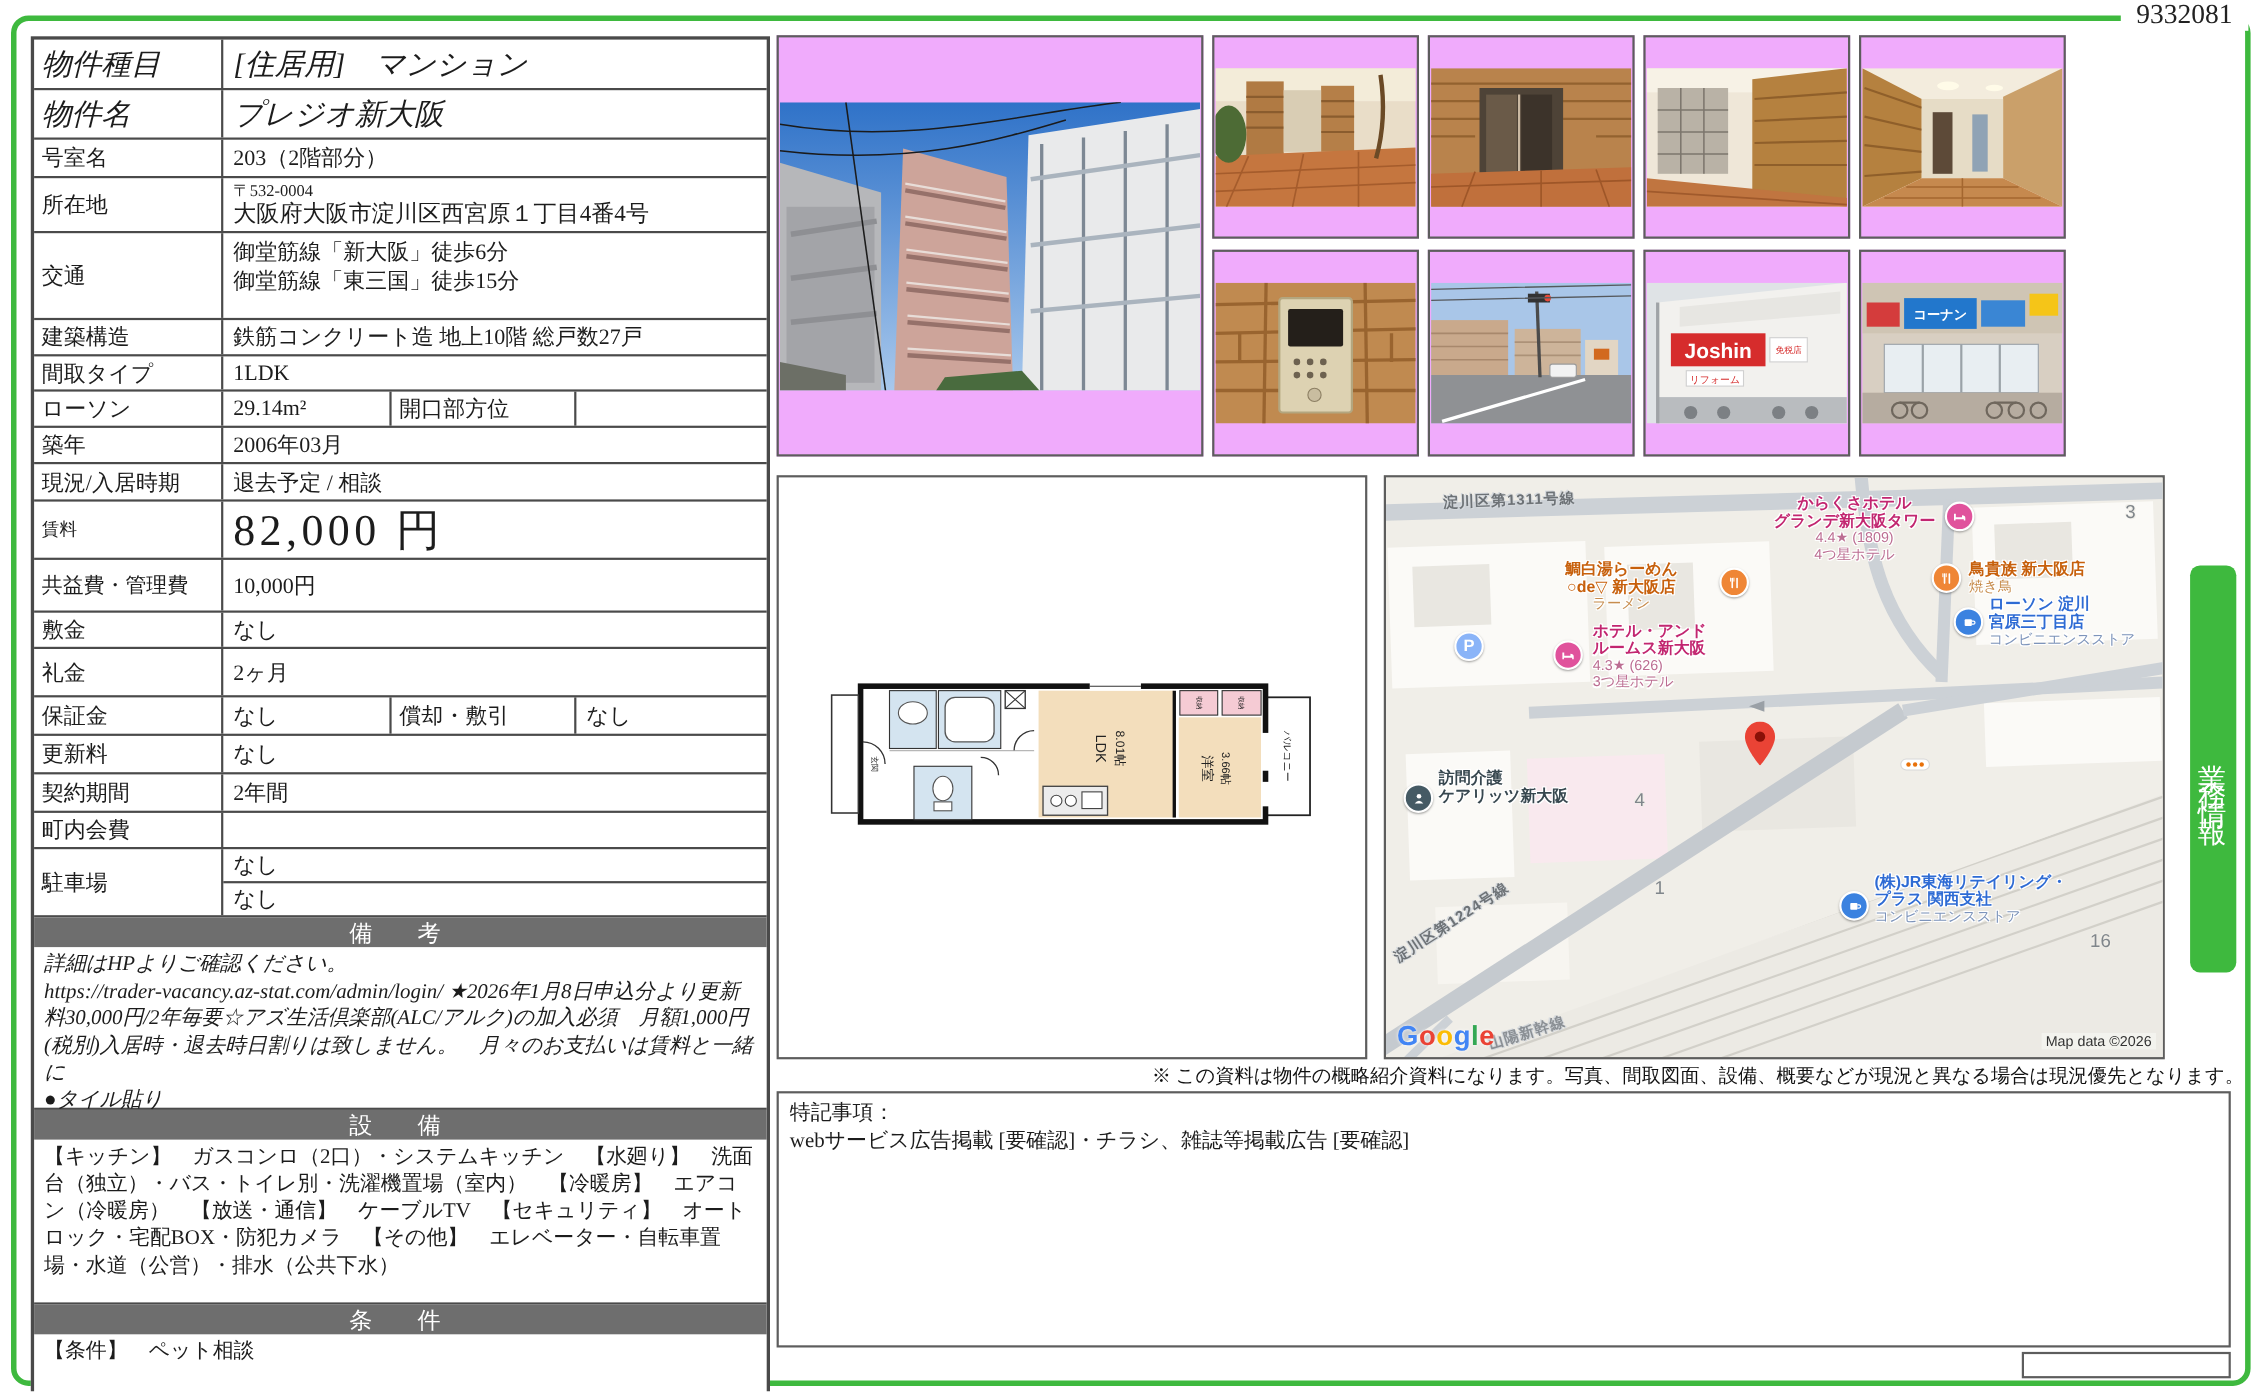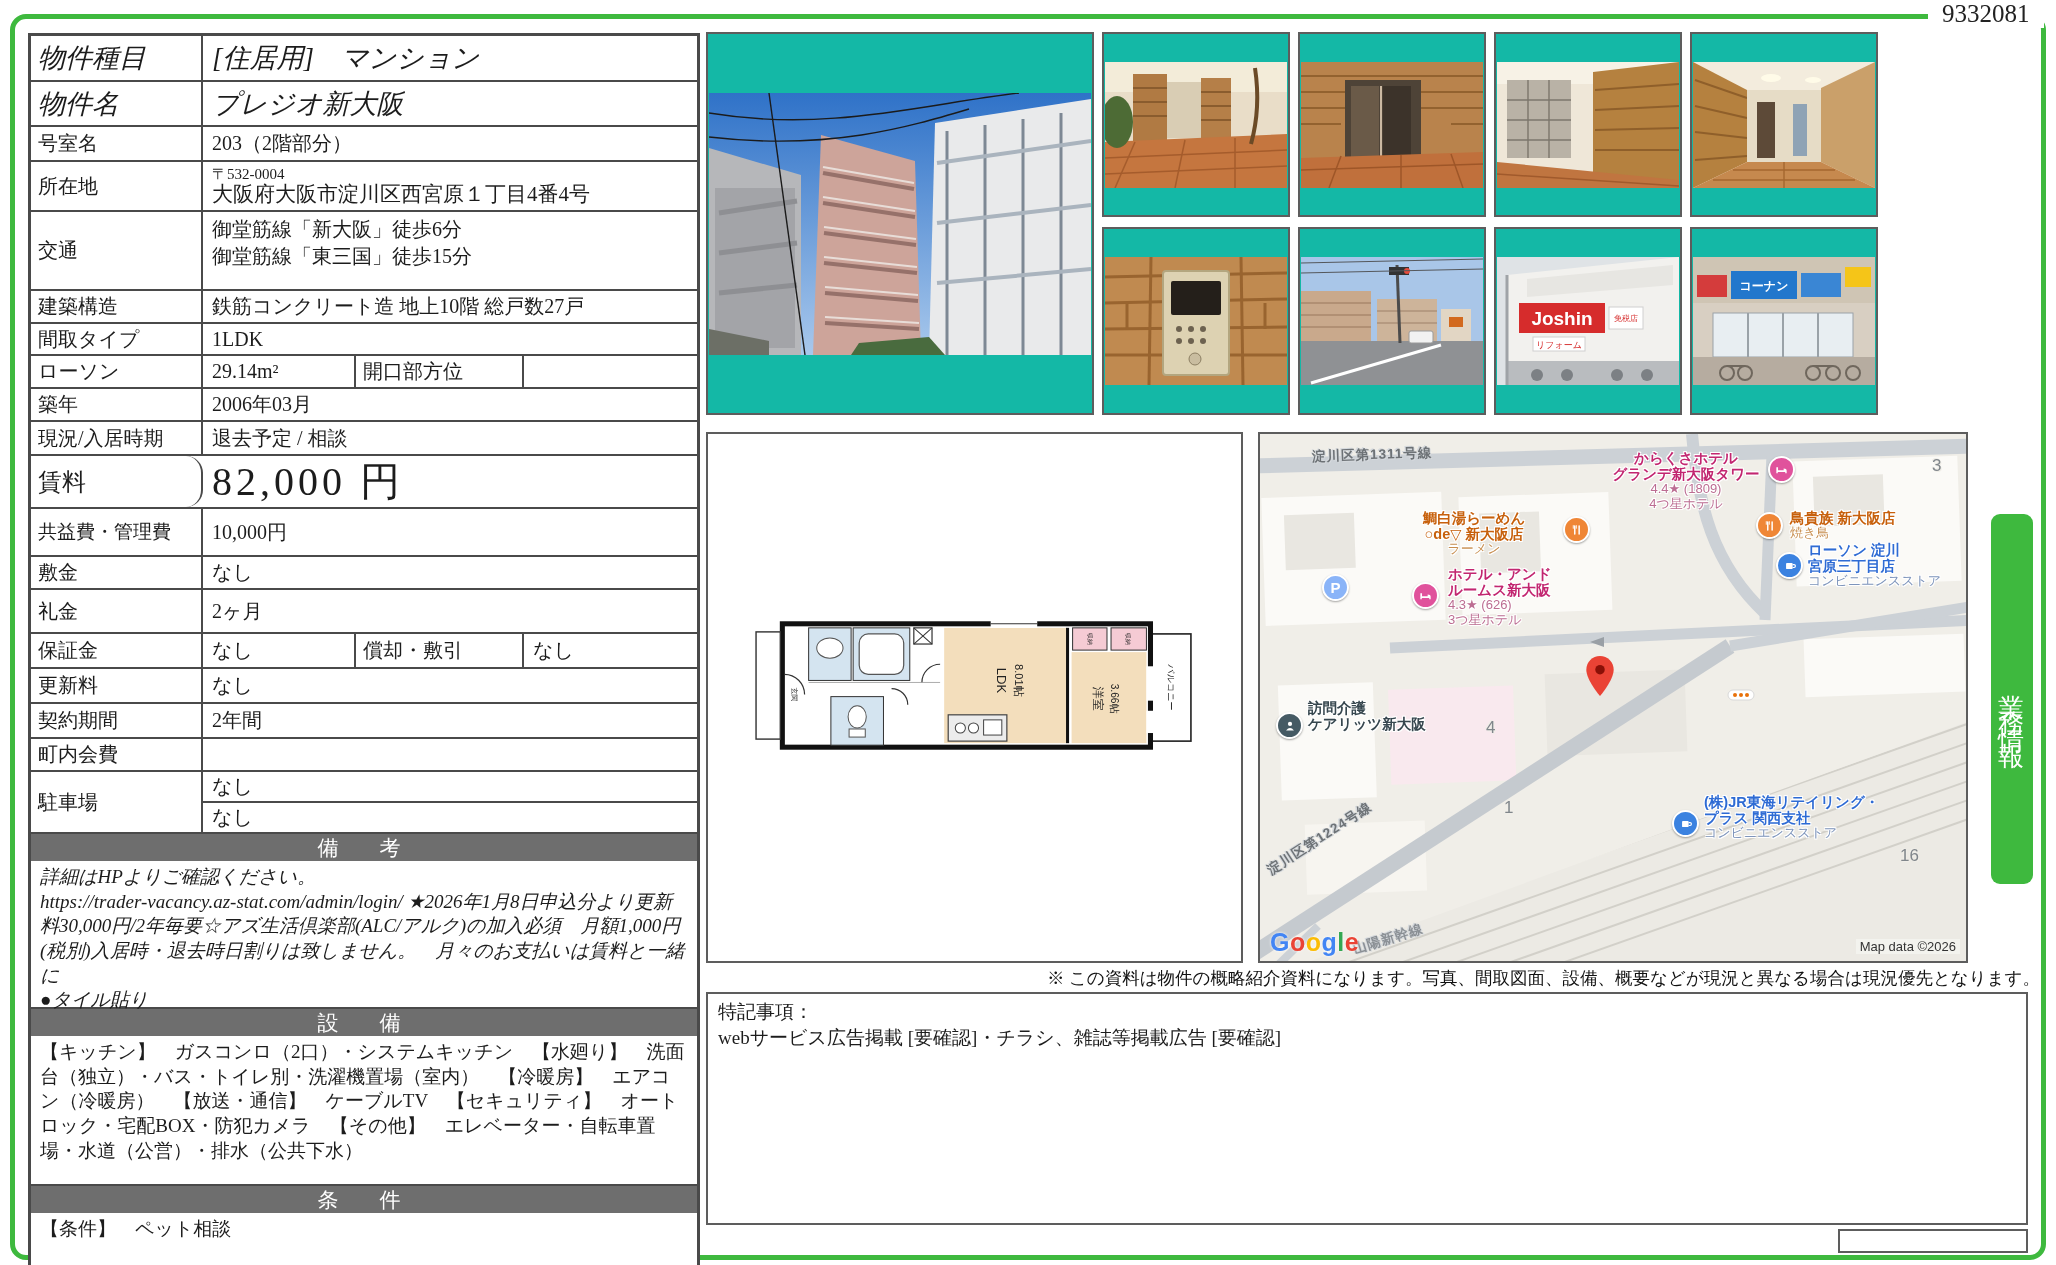--- a/index.html
+++ b/index.html
@@ -21,21 +21,21 @@
   .rent{font-size:40px;letter-spacing:4px;}
   .cell-mid{width:153px;flex:none;border-right:2px solid #4a4a4a;}
   .cell-l2{width:168px;flex:none;border-right:2px solid #4a4a4a;}
   .stackv{flex:1;display:flex;flex-direction:column;}
   .stackv>div{flex:1;display:flex;align-items:center;padding:1px 9px;font-size:20px;}
   .stackv>div:first-child{border-bottom:2px solid #4a4a4a;}
   .bar{background:#6e6e6e;color:#fff;display:flex;align-items:center;justify-content:center;
        font-size:21px;letter-spacing:10px;height:27px;}
   .tblock{padding:4px 9px;font-size:19px;line-height:1.3;overflow-wrap:anywhere;box-sizing:border-box;}
   
-  .pframe{position:absolute;border:2px solid #5d5d5d;background:#14b8a6;display:flex;
+  .pframe{position:absolute;border:2px solid #5d5d5d;background:#f0abfc;display:flex;
           align-items:center;justify-content:center;box-sizing:border-box;}
   
   .panel{position:absolute;border:2px solid #5d5d5d;background:#fff;box-sizing:border-box;}
   
   .map{position:absolute;left:1258px;top:432px;width:710px;height:531px;border:2px solid #5d5d5d;
        box-sizing:border-box;background:#f0eee8;overflow:hidden;
        font-family:"Liberation Sans","DejaVu Sans",sans-serif;}
   .poi{position:absolute;font-size:14.5px;font-weight:bold;line-height:1.12;
        text-shadow:-1px -1px 0 #fff,1px -1px 0 #fff,-1px 1px 0 #fff,1px 1px 0 #fff,0 1px 0 #fff,0 -1px 0 #fff;}
   .poi .sub,.poi .rating{font-weight:normal;font-size:13px;}
@@ -118,21 +118,21 @@
     </div>
     <div class="trow" style="height:33px">
       <div class="tlabel">築年</div>
       <div class="tvalue">2006年03月</div>
     </div>
     <div class="trow" style="height:34px">
       <div class="tlabel">現況/入居時期</div>
       <div class="tvalue">退去予定 / 相談</div>
     </div>
     <div class="trow" style="height:53px">
-      <div class="tlabel" style="font-size:24px;border-radius:17px;">賃料</div>
+      <div class="tlabel" style="font-size:16px;">賃料</div>
       <div class="tvalue rent">82,000 円</div>
     </div>
     <div class="trow" style="height:48px">
       <div class="tlabel" style="font-size:19px;">共益費・管理費</div>
       <div class="tvalue">10,000円</div>
     </div>
     <div class="trow" style="height:33px">
       <div class="tlabel">敷金</div>
       <div class="tvalue">なし</div>
     </div>

